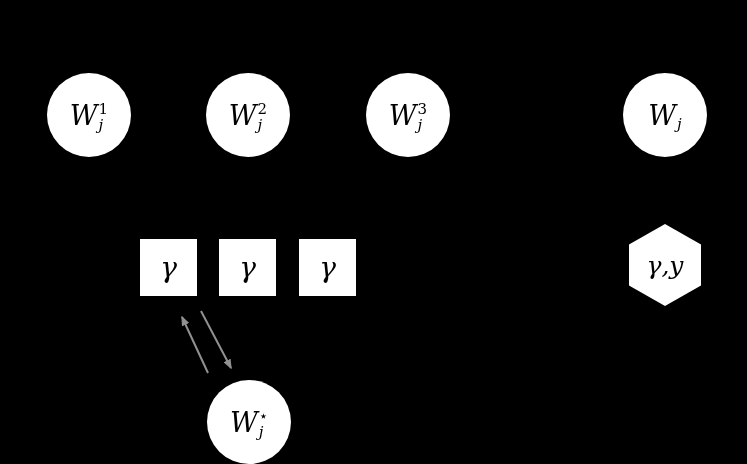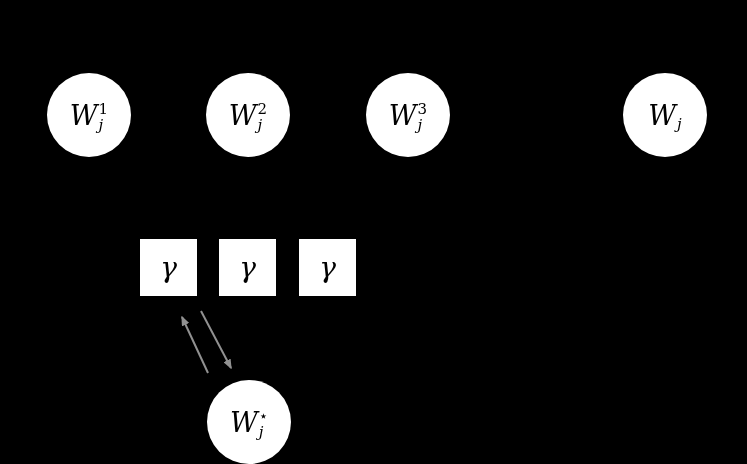--- a/index.html
+++ b/index.html
@@ -130,20 +130,23 @@
   </div>
 
   <div class="node square" style="left:219px; top:239px;">
     <span class="gamma-label">γ</span>
   </div>
 
   <div class="node square" style="left:299px; top:239px;">
     <span class="gamma-label">γ</span>
   </div>
 
+  <div class="node hexagon" style="left:629px; top:224px;">
+    <span class="hex-label">γ,y</span>
+  </div>
 
   <div class="node circle" style="left:207px; top:380px;">
     <span class="mlabel">
         <span>W</span>
         <span class="stack">
           <span class="sp">⋆</span>
           <span class="sb">j</span>
         </span>
       </span>
   </div>

